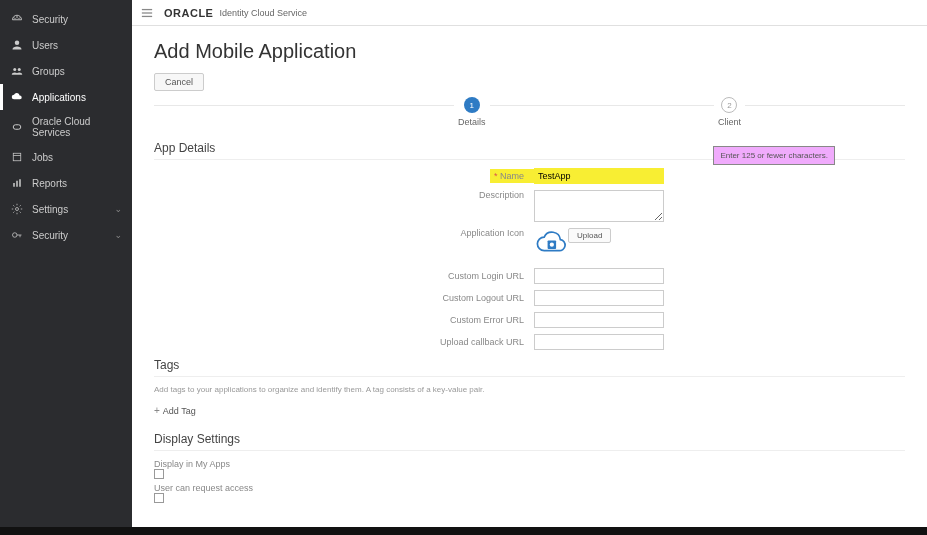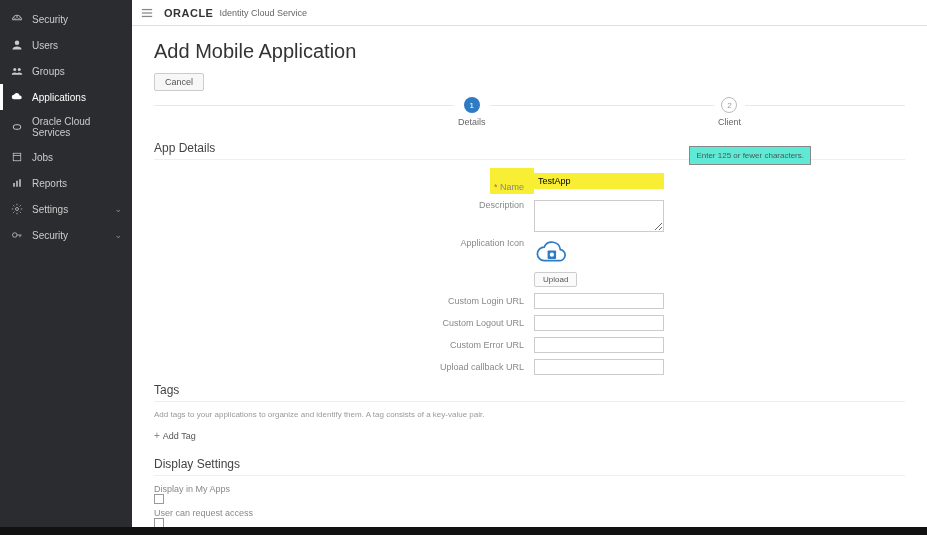--- a/index.html
+++ b/index.html
@@ -29,37 +29,37 @@
 
 
 .stepper { display: flex; align-items: center; justify-content: space-between; position: relative; margin: 0 0 14px 0; padding: 0 160px 0 300px; }
 .stepper-line { position: absolute; top: 8px; left: 0; right: 0; height: 1px; background: #e8e8e8; }
 .step { display: flex; flex-direction: column; align-items: center; z-index: 1; background: #fff; padding: 0 4px; position: relative; }
 .step-circle { width: 16px; height: 16px; border-radius: 50%; display: flex; align-items: center; justify-content: center; font-size: 8px; color: #fff; background: #2e7bc4; }
 .step-circle.inactive { background: #fff; border: 1px solid #bbb; color: #999; }
 .step-label { font-size: 9px; color: #666; margin-top: 4px; }
 
 
-.tooltip { position: absolute; border: 1px solid #888; background: #5eead4; font-size: 8px; color: #555; padding: 4px 6px; right: 116px; top: 120px; }
+.tooltip { position: absolute; border: 1px solid #888; background: #f0abfc; font-size: 8px; color: #555; padding: 4px 6px; right: 92px; top: 120px; }
 
 
 .section-title { font-size: 12px; color: #444; margin: 8px 0 4px 0; font-weight: 400; }
 .divider { height: 1px; background: #eee; margin-bottom: 8px; }
 
 
 .form-area { position: relative; }
 .form-row { display: flex; align-items: center; margin-bottom: 6px; }
 .form-label { width: 380px; text-align: right; font-size: 9px; color: #888; padding-right: 10px; }
 .req::before { content: '* '; color: #d9534f; }
 .form-input { width: 130px; border: 1px solid #ccc; background: #fff; font-size: 9px; padding: 2px 4px; height: 16px; }
 .form-input.highlight { background: #f8ee33; border: none; }
-.form-label.highlight-lbl { background: #f8ee33; padding: 14px 10px 2px 4px; width: auto; margin-left: auto; display: inline-block; }
+.form-label.highlight-lbl { background: #f8ee33; padding: 2px 10px 2px 4px; width: auto; margin-left: auto; display: inline-block; }
 .name-wrap { width: 380px; display: flex; justify-content: flex-end; }
 .textarea { width: 130px; height: 32px; border: 1px solid #ccc; background: #fff; resize: both; font-size: 9px; padding: 2px 4px; }
-.app-icon-block { display: flex; flex-direction: column; align-items: flex-start; }
+.app-icon-block { display: flex; flex-direction: row; align-items: flex-start; }
 .app-icon-img { width: 34px; height: 30px; display: flex; align-items: center; justify-content: center; margin-bottom: 4px; }
 .upload-btn { border: 1px solid #ccc; background: #fafafa; padding: 2px 8px; font-size: 8px; color: #555; cursor: pointer; border-radius: 2px; }
 
 .tags-desc { font-size: 8px; color: #999; margin-bottom: 6px; }
 .add-tag { font-size: 9px; color: #555; cursor: pointer; display: inline-flex; align-items: center; }
 .add-tag-plus { font-size: 10px; margin-right: 3px; color: #888; }
 
 .display-row { display: flex; align-items: flex-start; justify-content: center; margin-bottom: 4px; flex-direction: column; }
 .display-label { font-size: 9px; color: #888; text-align: right; margin-right: 6px; }
 .checkbox { width: 10px; height: 10px; border: 1px solid #999; background: #fff; cursor: pointer; }

